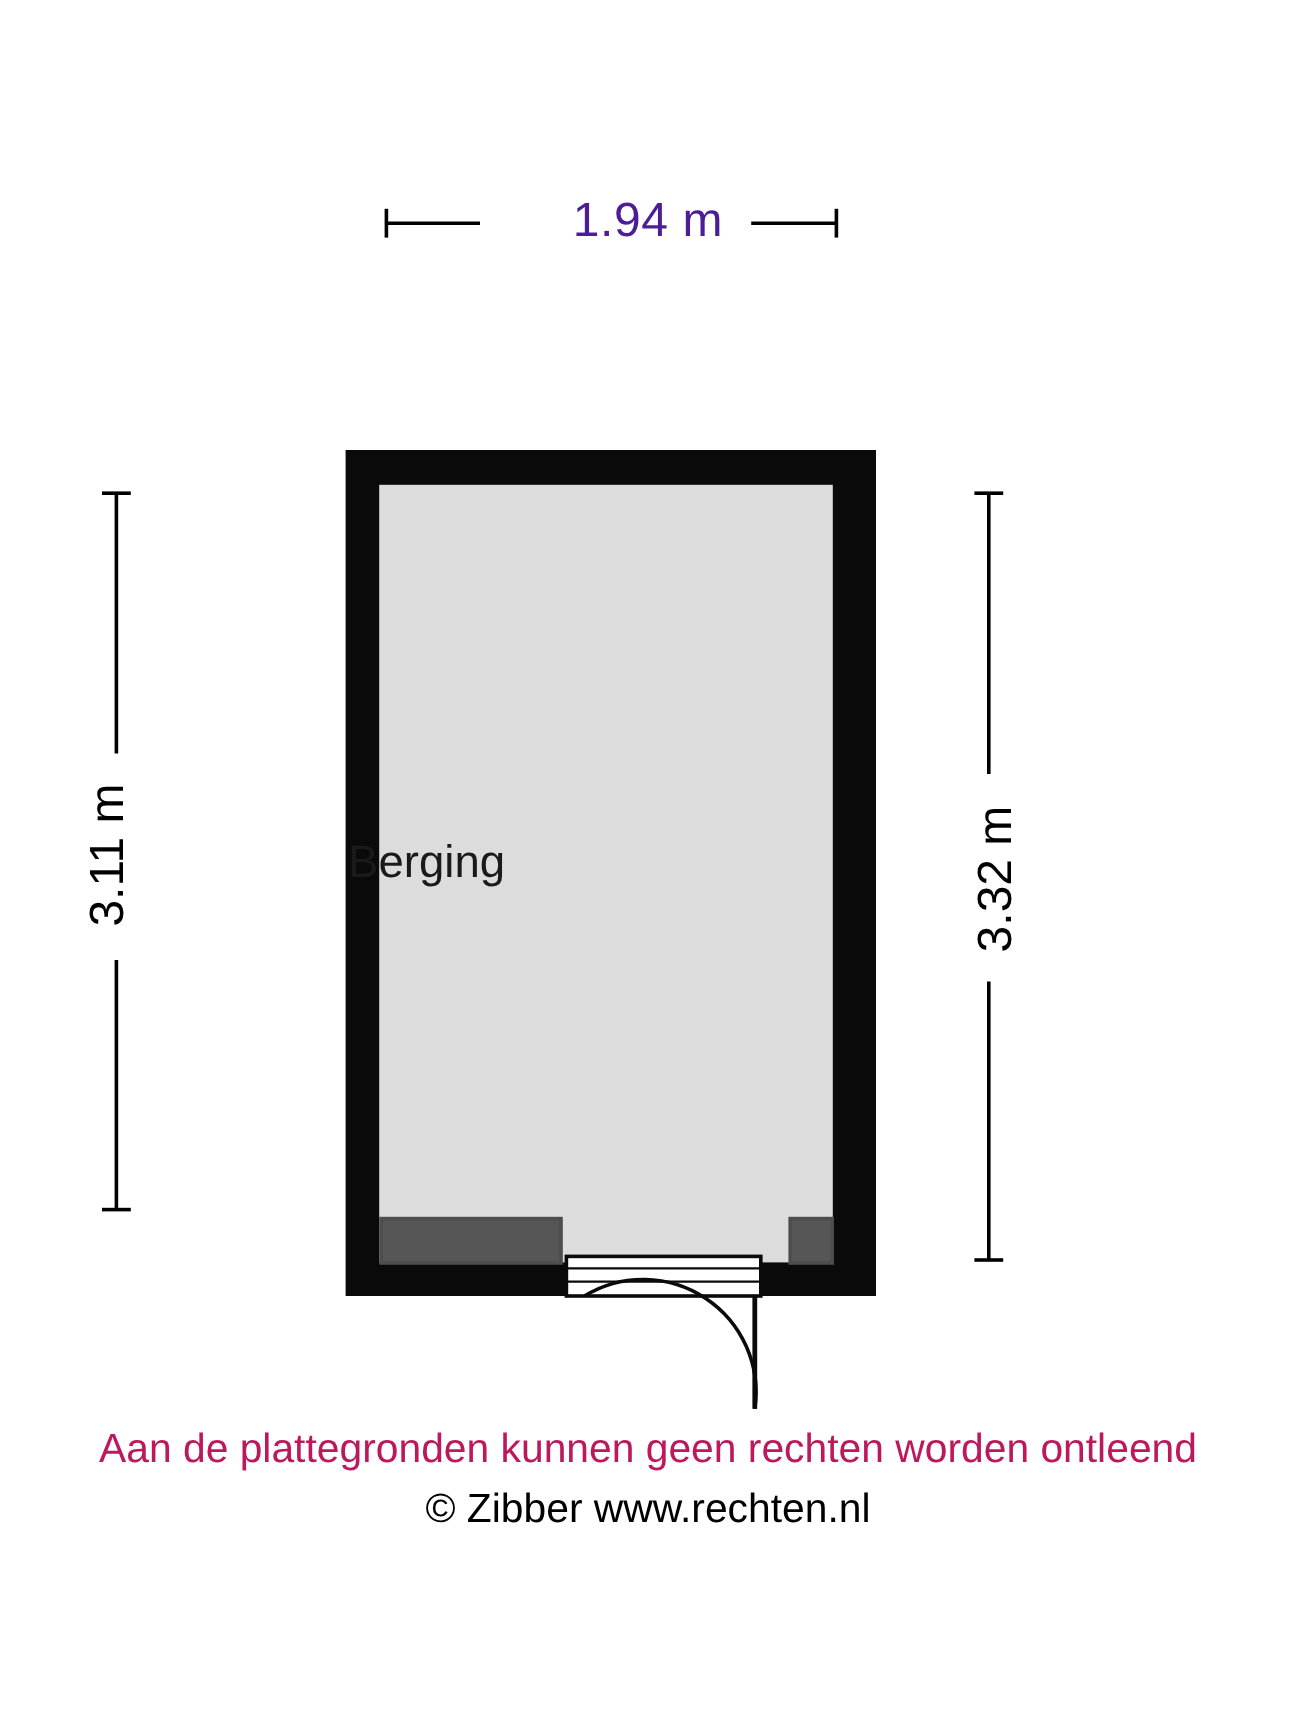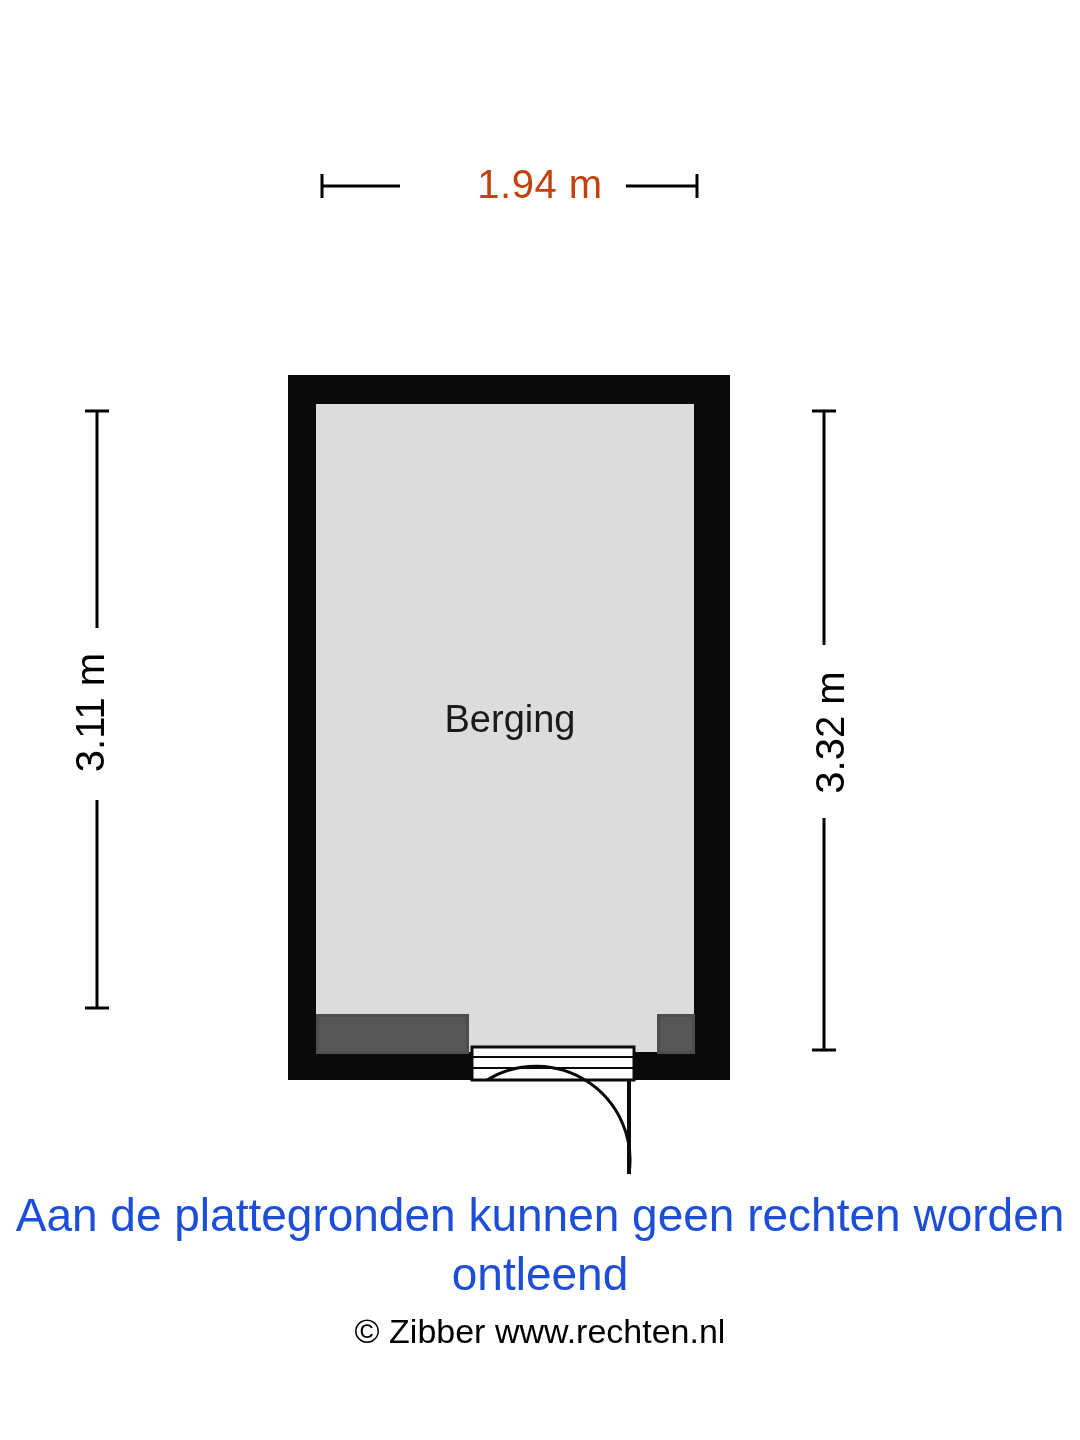--- a/index.html
+++ b/index.html
@@ -25,21 +25,21 @@
 
   
   .dim-label-top {
     position: absolute;
     left: 0;
     width: 1080px;
     text-align: center;
     top: 162px;
     font-size: 40px;
     letter-spacing: 0.5px;
-    color: #c2410c;
+    color: #4c1d95;
   }
   .dim-label-top span { display: inline-block; }
 
   
   .dim-label-side {
     position: absolute;
     font-size: 40px;
     color: #000;
     white-space: nowrap;
     transform-origin: 50% 50%;
@@ -58,37 +58,36 @@
     text-align: center;
     transform: rotate(-90deg);
   }
 
   
   .room-name {
     position: absolute;
     left: 290px;
     top: 698px;
     width: 440px;
-    text-align: center;
     font-size: 38px;
     color: #1a1a1a;
   }
 
   
   .footer {
     position: absolute;
     left: 0;
     top: 1186px;
     width: 1080px;
     text-align: center;
     line-height: 1.28;
   }
   .footer .line1 {
-    font-size: 46px;
-    color: #1d4ed8;
+    font-size: 34px;
+    color: #be185d;
     display: block;
   }
   .footer .line2 {
     font-size: 34px;
     color: #000;
     display: block;
     margin-top: 6px;
   }
 </style>
 </head>

